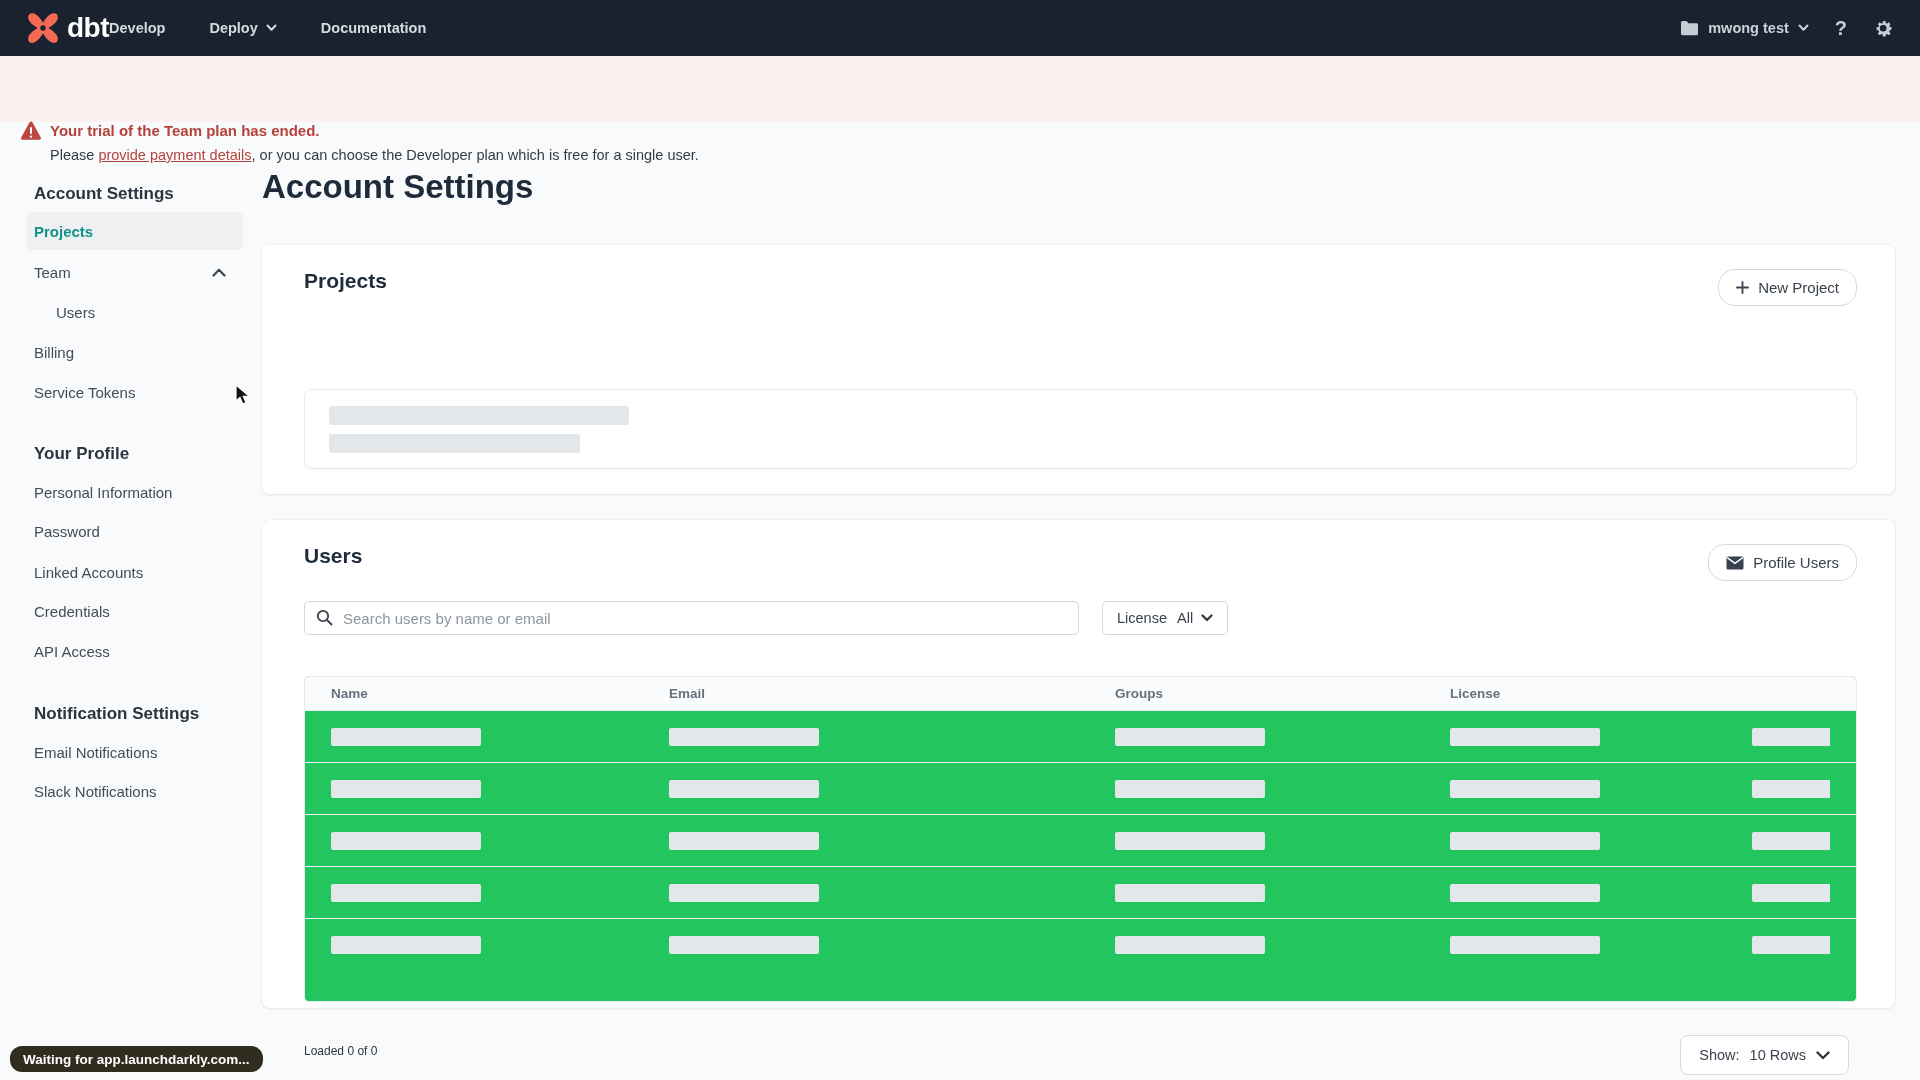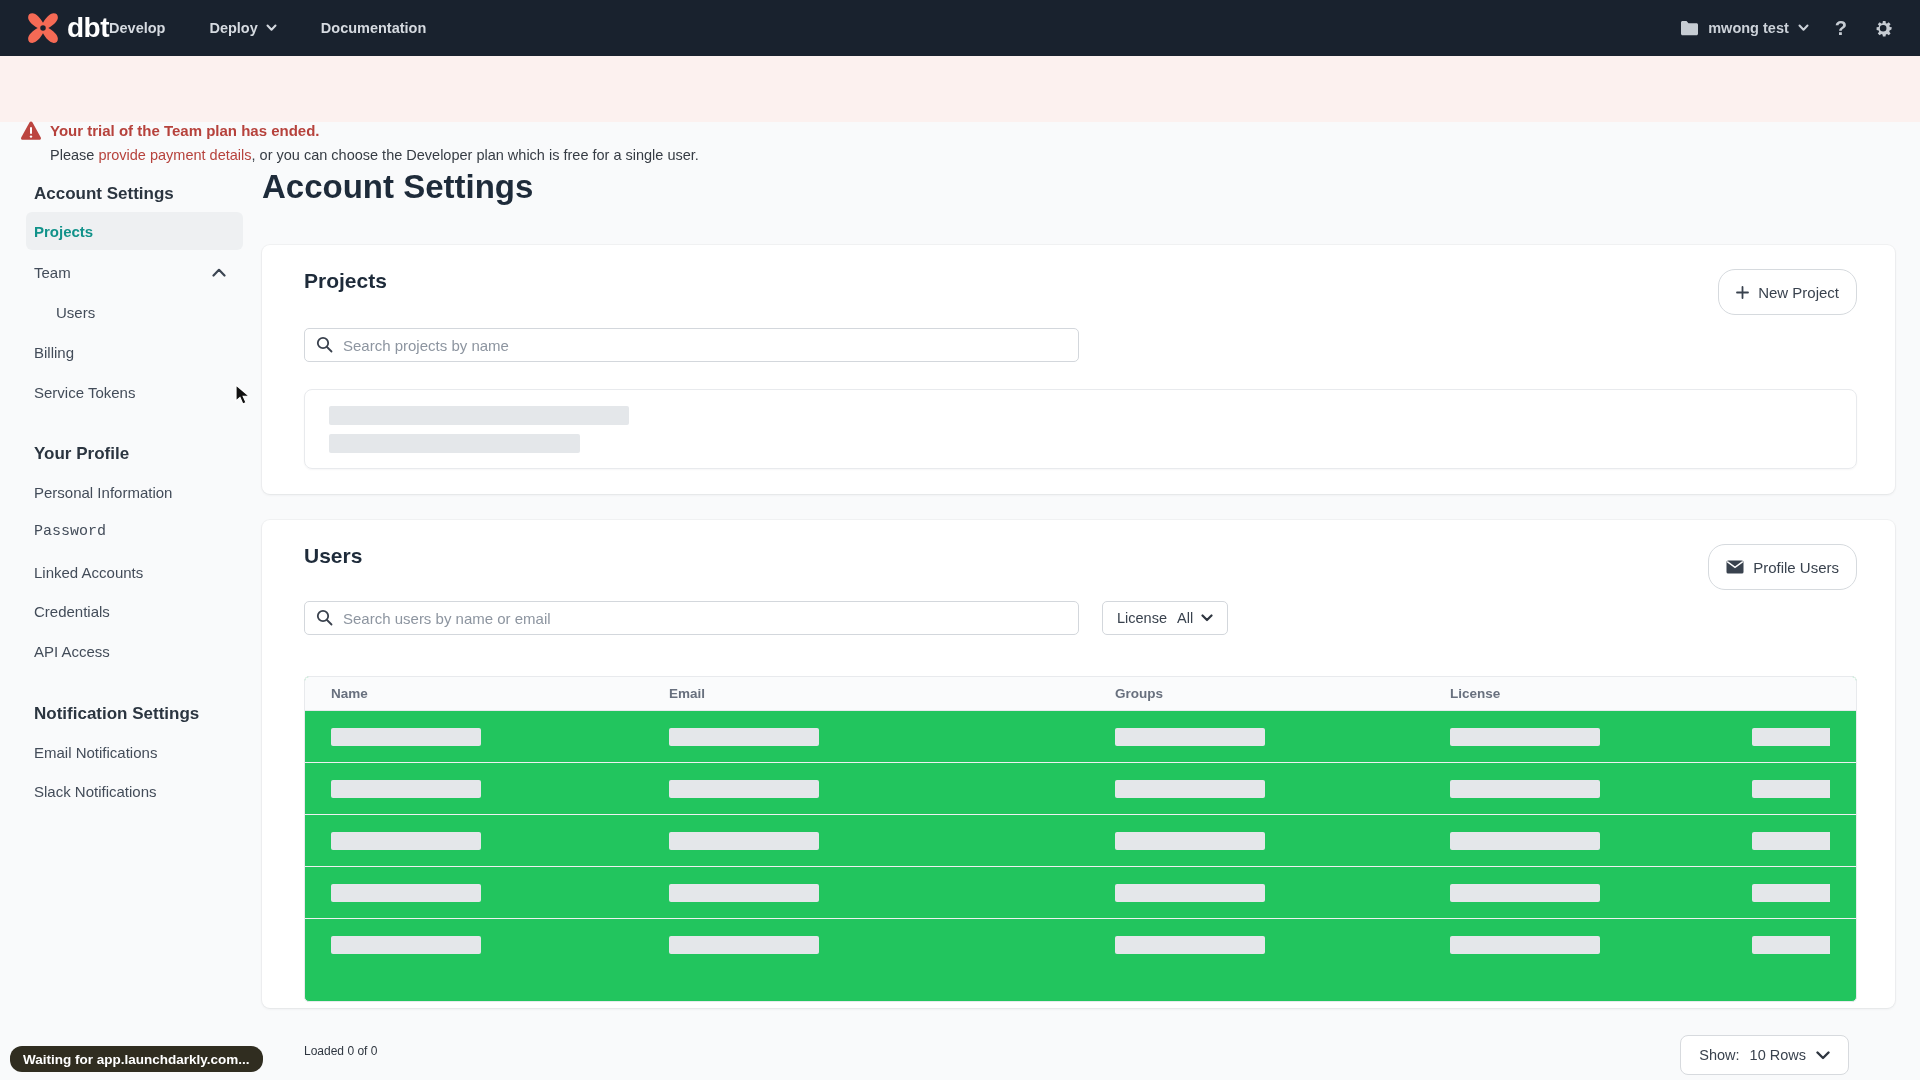--- a/index.html
+++ b/index.html
@@ -18,55 +18,55 @@
   .account-switcher { display:flex; align-items:center; gap:9px; color:#ccd2d9; font-size:14.5px; font-weight:bold; cursor:pointer; }
   .chev { display:inline-block; }
   .help-glyph { color:#c6ccd3; font-size:20px; font-weight:bold; cursor:pointer; }
   .gear { cursor:pointer; }
 
   
   .banner { position:absolute; left:0; top:56px; width:1920px; height:66px; background:#fcf1ef; }
   .banner-icon { position:absolute; left:20px; top:65px; }
   .banner-title { position:absolute; left:50px; top:66px; font-size:15px; font-weight:bold; color:#b6423c; }
   .banner-body { position:absolute; left:50px; top:91px; font-size:14.5px; color:#363c44; }
-  .banner-link { color:#b6423c; cursor:pointer; }
+  .banner-link { color:#b6423c; text-decoration:underline; cursor:pointer; }
 
   
   .sidebar { position:absolute; left:0; top:122px; width:262px; height:958px; }
   .sb-heading { position:absolute; left:34px; font-size:17px; font-weight:bold; color:#2b3540; }
   .sb-item { position:absolute; left:34px; font-size:15px; color:#434c59; cursor:pointer; }
   #sb-h1 { top:62px; }
   .sb-active { position:absolute; left:26px; top:90px; width:217px; height:38px; background:#eef0f2; border-radius:6px;
                display:flex; align-items:center; padding-left:8px; cursor:pointer; }
   .sb-active span { color:#11928a; font-size:15px; font-weight:bold; }
   #sb-team { top:142px; width:192px; display:flex; justify-content:space-between; align-items:center; }
   #sb-users { top:182px; left:56px; }
   #sb-billing { top:222px; }
   #sb-service { top:262px; }
   #sb-h2 { top:322px; }
   #sb-personal { top:362px; }
-  #sb-password { top:401px;font-family:Liberation Mono, monospace; }
+  #sb-password { top:401px; }
   #sb-linked { top:442px; }
   #sb-credentials { top:481px; }
   #sb-api { top:521px; }
   #sb-h3 { top:582px; }
   #sb-email { top:622px; }
   #sb-slack { top:661px; }
 
   
   .page-title { position:absolute; left:262px; top:168px; font-size:33px; font-weight:bold; color:#1e2b3a; }
 
   .card { position:absolute; left:262px; width:1633px; background:#ffffff; border-radius:8px;
           box-shadow:0 1px 3px rgba(16,24,40,.07), 0 0 0 1px rgba(16,24,40,.03); }
   #projects-card { top:245px; height:249px; }
   #users-card { top:520px; height:488px; }
 
   .card-title { position:absolute; left:42px; top:24px; font-size:21px; font-weight:bold; color:#1e2b3a; }
 
-  .pill-btn { position:absolute; right:38px; top:24px; height:46px; background:#fff; border:1px solid #d6dade;
+  .pill-btn { position:absolute; right:38px; top:24px; height:37px; background:#fff; border:1px solid #d6dade;
               border-radius:17px; display:flex; align-items:center; gap:9px; padding:12px 17px;
               font-size:15px; color:#39424e; cursor:pointer; font-family:inherit; }
 
   .search-wrap { position:absolute; left:42px; width:775px; height:34px; }
   #projects-card .search-wrap { top:83px; }
   #users-card .search-wrap { top:81px; }
   .search-input { width:100%; height:100%; border:1px solid #d3d7dc; border-radius:5px; padding:0 12px 0 38px;
                   font-size:15px; color:#2f3640; font-family:inherit; background:#fff; outline:none; }
   .search-input::placeholder { color:#8d95a0; }
   .search-icon { position:absolute; left:12px; top:8px; pointer-events:none; }
@@ -191,27 +191,20 @@
 <h1 class="page-title">Account Settings</h1>
 
 <section class="card" id="projects-card">
   <h2 class="card-title">Projects</h2>
   <button class="pill-btn">
     <svg width="13" height="13" viewBox="0 0 13 13">
         <path d="M6.5 1v11M1 6.5h11" stroke="#39424e" stroke-width="1.8" stroke-linecap="round"></path>
       </svg>
     <span>New Project</span>
   </button>
-  <div class="search-wrap">
-    <svg class="search-icon" width="17" height="17" viewBox="0 0 17 17">
-        <circle cx="7" cy="7" r="5.2" fill="none" stroke="#39414d" stroke-width="1.8"></circle>
-        <path d="M11 11 L15.5 15.5" stroke="#39414d" stroke-width="1.8" stroke-linecap="round"></path>
-      </svg>
-    <input class="search-input" type="text" placeholder="Search projects by name" style="">
-  </div>
   <div class="skeleton-box">
     <div class="skel b1"></div>
     <div class="skel b2"></div>
   </div>
 </section>
 
 <section class="card" id="users-card">
   <h2 class="card-title">Users</h2>
   <button class="pill-btn">
     <svg width="18" height="14" viewBox="0 0 18 14">

